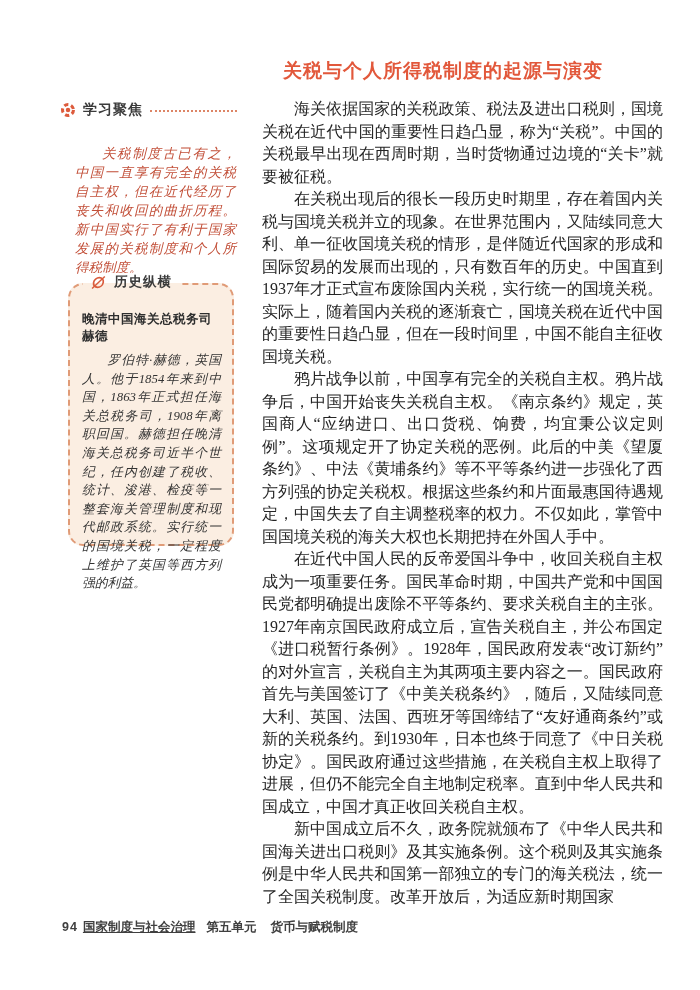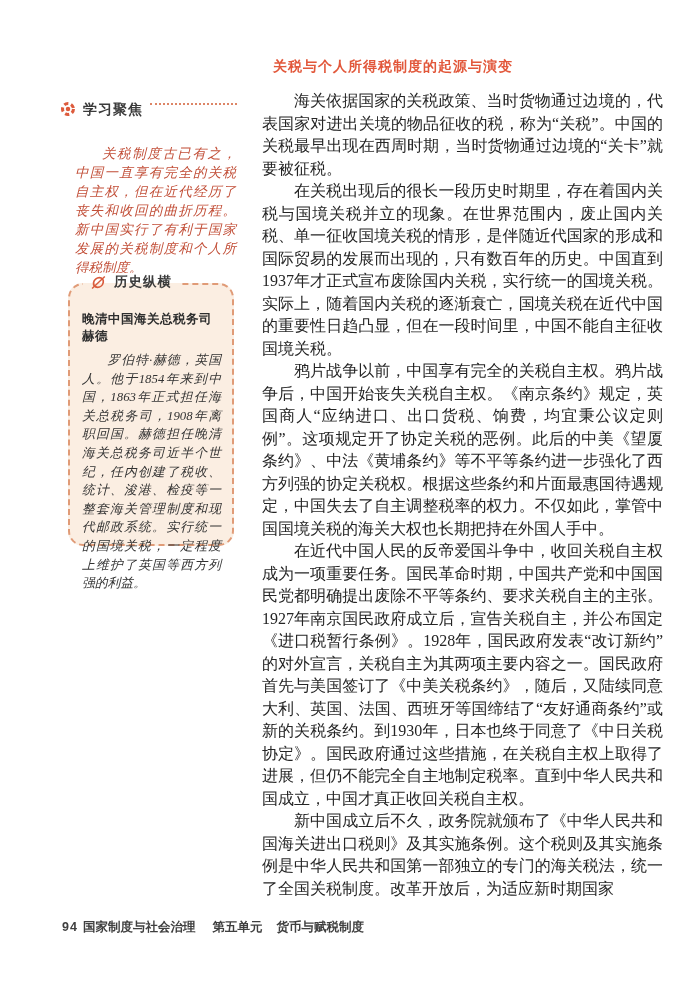--- a/index.html
+++ b/index.html
@@ -11,21 +11,21 @@
     margin:0 auto;
     font-family:"Liberation Serif","DejaVu Serif",serif;
     overflow:hidden;
   }
 
   
   .focus-box {
     position:absolute; left:60px; top:101px; width:177px;
   }
   .focus-header {
-    display:flex; gap:7px;
+    display:flex; align-items:center; gap:7px;
   }
   .focus-header .hdr-label {
     font-family:"Liberation Sans","DejaVu Sans",sans-serif;
     font-size:14px; font-weight:bold; color:#3b3b3b;
     letter-spacing:1px; white-space:nowrap;
   }
   .focus-header .dotted {
     flex:1 1 auto; height:0;
     border-top:2px dotted #dd8566; margin-top:2px;
   }
@@ -65,37 +65,37 @@
     font-style:italic; color:#333333;
     text-align:justify; text-indent:2em;
   }
 
   
   .main-col {
     position:absolute; left:262px; top:58px; width:401px;
   }
   .main-heading {
     font-family:"Liberation Sans","DejaVu Sans",sans-serif;
-    font-size:14px; font-weight:bold; color:#e2583b;
-    margin:0 0 14px 11px; letter-spacing:1px;
+    font-size:19px; font-weight:bold; color:#e2583b;
+    margin:0 0 14px 21px; letter-spacing:1px;
   }
   .body-paragraphs p {
     font-size:16px; line-height:22.5px; color:#252525;
     text-align:justify; text-indent:2em;
   }
 
   
   .page-footer {
     position:absolute; left:62px; top:919px;
     display:flex; align-items:baseline;
     font-family:"Liberation Sans","DejaVu Sans",sans-serif;
     font-size:12.5px; font-weight:bold; color:#3f3f3f;
   }
   .page-footer .page-num { margin-right:5px; letter-spacing:1px; }
-  .page-footer .book { margin-right:17px; }
+  .page-footer .book { margin-right:11px;text-decoration:underline; }
   .page-footer .unit { margin-right:14px; }
 </style>
 </head>
 <body>
 
 <div class="sheet">
 
   <section class="focus-box">
     <div class="focus-header">
       <span class="focus-icon">
@@ -122,22 +122,22 @@
       </span>
       <span class="hdr-label">历史纵横</span>
     </div>
     <h3 class="history-title">晚清中国海关总税务司赫德</h3>
     <p class="history-text">罗伯特·赫德，英国人。他于1854年来到中国，1863年正式担任海关总税务司，1908年离职回国。赫德担任晚清海关总税务司近半个世纪，任内创建了税收、统计、浚港、检疫等一整套海关管理制度和现代邮政系统。实行统一的国境关税，一定程度上维护了英国等西方列强的利益。</p>
   </section>
 
   <main class="main-col">
     <h1 class="main-heading">关税与个人所得税制度的起源与演变</h1>
     <div class="body-paragraphs">
-        <p>海关依据国家的关税政策、当时货物通过边境的，代表国家对进出关境的物品征收的税，称为“关税”。中国的关税最早出现在西周时期，当时货物通过边境的“关卡”就要被征税。</p>
-        <p>在关税出现后的很长一段历史时期里，存在着国内关税与国境关税并立的现象。在世界范围内，废止国内关税、单一征收国境关税的情形，是伴随近代国家的形成和国际贸易的发展而出现的，只有数百年的历史。中国直到1937年才正式宣布废除国内关税，实行统一的国境关税。实际上，随着国内关税的逐渐衰亡，国境关税在近代中国的重要性日趋凸显，但在一段时间里，中国不能自主征收国境关税。</p>
+        <p>海关依据国家的关税政策、税法及进出口税则，国境关税在近代中国的重要性日趋凸显，称为“关税”。中国的关税最早出现在西周时期，当时货物通过边境的“关卡”就要被征税。</p>
+        <p>在关税出现后的很长一段历史时期里，存在着国内关税与国境关税并立的现象。在世界范围内，又陆续同意大利、单一征收国境关税的情形，是伴随近代国家的形成和国际贸易的发展而出现的，只有数百年的历史。中国直到1937年才正式宣布废除国内关税，实行统一的国境关税。实际上，随着国内关税的逐渐衰亡，国境关税在近代中国的重要性日趋凸显，但在一段时间里，中国不能自主征收国境关税。</p>
         <p>鸦片战争以前，中国享有完全的关税自主权。鸦片战争后，中国开始丧失关税自主权。《南京条约》规定，英国商人“应纳进口、出口货税、饷费，均宜秉公议定则例”。这项规定开了协定关税的恶例。此后的中美《望厦条约》、中法《黄埔条约》等不平等条约进一步强化了西方列强的协定关税权。根据这些条约和片面最惠国待遇规定，中国失去了自主调整税率的权力。不仅如此，掌管中国国境关税的海关大权也长期把持在外国人手中。</p>
         <p>在近代中国人民的反帝爱国斗争中，收回关税自主权成为一项重要任务。国民革命时期，中国共产党和中国国民党都明确提出废除不平等条约、要求关税自主的主张。1927年南京国民政府成立后，宣告关税自主，并公布国定《进口税暂行条例》。1928年，国民政府发表“改订新约”的对外宣言，关税自主为其两项主要内容之一。国民政府首先与美国签订了《中美关税条约》，随后，又陆续同意大利、英国、法国、西班牙等国缔结了“友好通商条约”或新的关税条约。到1930年，日本也终于同意了《中日关税协定》。国民政府通过这些措施，在关税自主权上取得了进展，但仍不能完全自主地制定税率。直到中华人民共和国成立，中国才真正收回关税自主权。</p>
         <p>新中国成立后不久，政务院就颁布了《中华人民共和国海关进出口税则》及其实施条例。这个税则及其实施条例是中华人民共和国第一部独立的专门的海关税法，统一了全国关税制度。改革开放后，为适应新时期国家</p>
       </div>
   </main>
 
   <footer class="page-footer">
     <span class="page-num">94</span>
     <span class="book">国家制度与社会治理</span>
     <span class="unit">第五单元</span>

